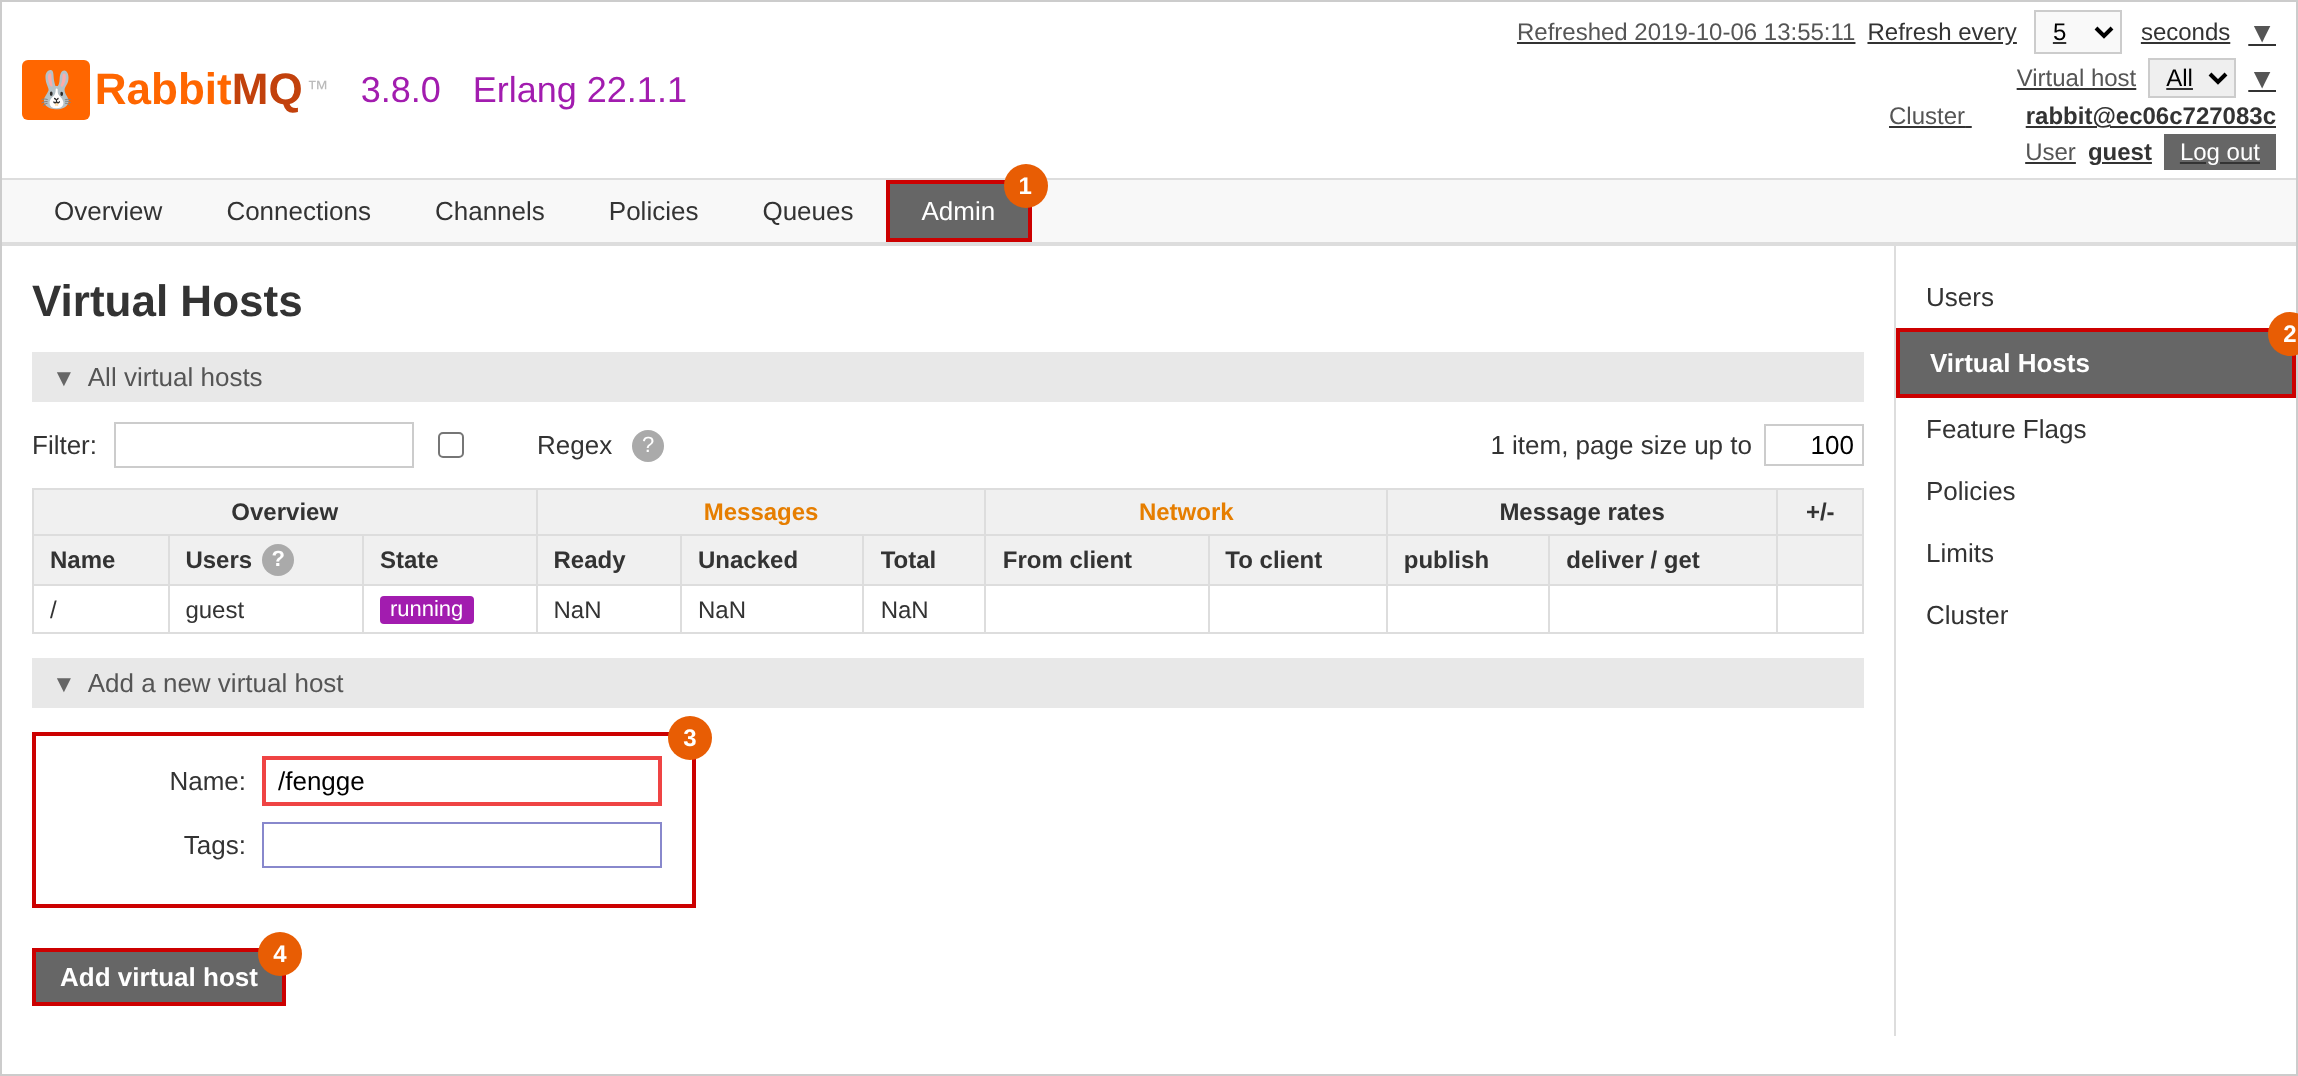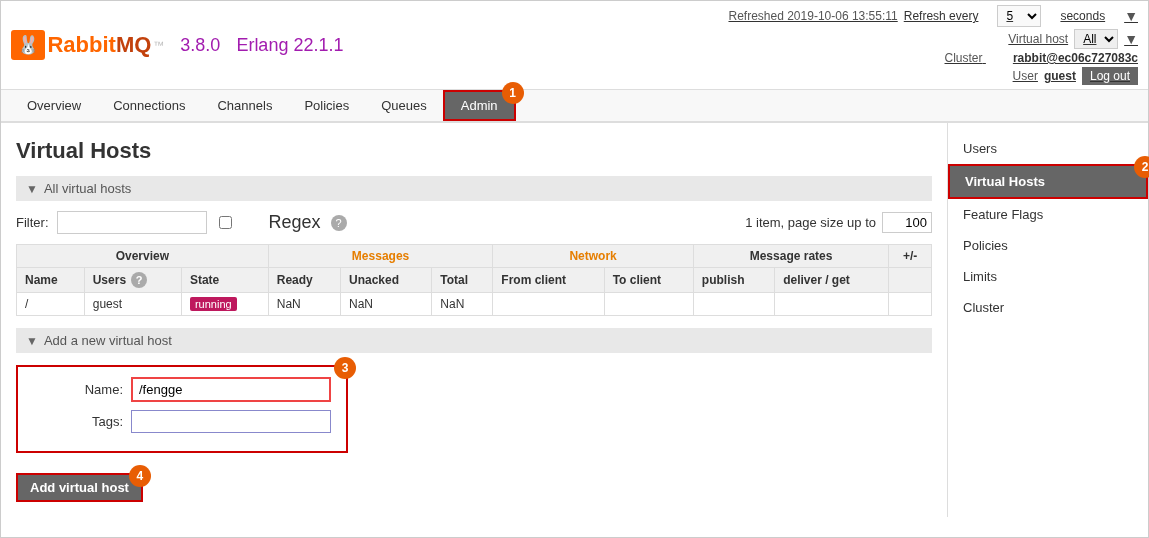--- a/index.html
+++ b/index.html
@@ -66,21 +66,21 @@
       align-items: center;
       gap: 6px;
       font-size: 12px;
     }
     .refreshed-info {
       color: #555;
     }
     .refresh-select-wrapper {
       display: flex;
       align-items: center;
-      gap: 19px;
+      gap: 9px;
     }
     .refresh-select {
       border: 1px solid #ccc;
       padding: 2px 4px;
       font-size: 12px;
       background: #f9f9f9;
     }
     .virtual-host-line {
       display: flex;
       align-items: center;
@@ -194,21 +194,21 @@
     .filter-input {
       border: 1px solid #ccc;
       padding: 3px 6px;
       font-size: 13px;
       width: 150px;
     }
     .regex-checkbox {
       margin-left: 4px;
     }
     .regex-label {
-      font-size: 18px;
+      font-size: 13px;
       padding-left: 29px;
     }
     .question-mark {
       display: inline-block;
       background: #aaa;
       color: #fff;
       border-radius: 50%;
       width: 16px;
       height: 16px;
       text-align: center;
@@ -259,21 +259,21 @@
       color: #333;
     }
     .col-messages {
       color: #e67e00;
     }
     .col-network {
       color: #e67e00;
     }
     .status-running {
       display: inline-block;
-      background: #be185d;
+      background: #a21caf;
       color: #fff;
       padding: 1px 5px;
       font-size: 11px;
       border-radius: 2px;
     }
 
     
     .group-row th {
       text-align: center;
     }

